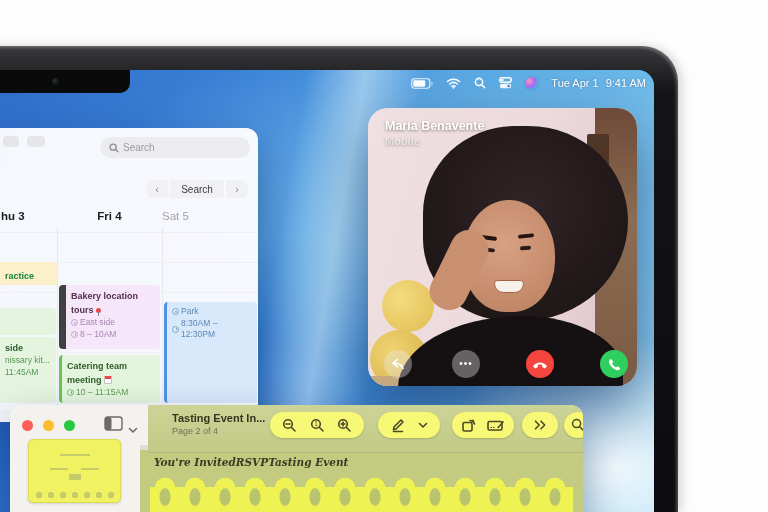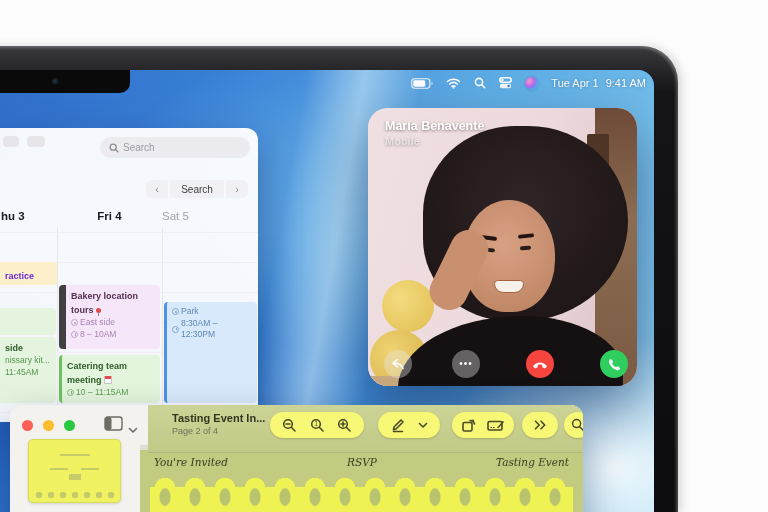--- a/index.html
+++ b/index.html
@@ -71,21 +71,21 @@
     border-radius:50%; background:currentColor; }
   .emoji-pin { display:inline-block; width:5px; height:5px; background:#e5484d; border-radius:50%;
     position:relative; margin-left:2px; }
   .emoji-pin::after { content:''; position:absolute; left:2px; top:4px; width:1px; height:4px; background:#8a8a8a; }
   .emoji-cal { display:inline-block; width:8px; height:8px; background:#fdfdfd; border:1px solid #c9c3bd;
     border-top:3px solid #e5484d; border-radius:1.5px; margin-left:2px; vertical-align:-1px; }
   .emoji-basket { display:inline-block; width:9px; height:6px; background:#8a5a36;
     border-radius:1px 1px 4px 4px; border-top:1.5px solid #5e3a20; margin-left:2px; vertical-align:0; }
 
   .ev-practice { left:0; top:134px; width:57px; height:23px; background:#fbf0ca; border-radius:0;
-    color:#6d28d9; padding-top:6px; }
+    color:#15803d; padding-top:6px; }
   .ev-thu-a { left:0; top:180px; width:56px; height:27px; background:#e4f4de; border-radius:0 4px 4px 0; }
   .ev-thu-b { left:0; top:209px; width:56px; height:66px; background:#e4f4de; border-radius:0 4px 4px 0;
     color:#2f5d2a; }
   .ev-thu-b .dt { color:#579650; }
   .ev-bakery { left:59px; top:157px; width:101px; height:64px; background:#f6e6f9;
     border-left:7px solid #404040; color:#53304f; }
   .ev-bakery .dt { color:#a886b3; }
   .ev-catering { left:59px; top:227px; width:101px; height:48px; background:#e3f5dc;
     border-left:3px solid #6cc258; color:#2f5d2a; }
   .ev-catering .dt { color:#5a9a50; }
@@ -163,22 +163,22 @@
     border-bottom:1px solid rgba(60,60,30,0.18); }
   .pv-title { position:absolute; left:24px; top:7px; font-size:11px; font-weight:700; color:#35351f; }
   .pv-page { position:absolute; left:24px; top:21px; font-size:9px; color:#70705a; }
   .pill { position:absolute; top:7px; height:26px; border-radius:13px; background:#f7f875;
     display:flex; align-items:center; justify-content:space-evenly;
     box-shadow:0 1px 2px rgba(80,80,20,0.25); color:#4a4a28; }
   .pill svg { display:block; }
   .pv-doc { position:absolute; left:0; right:0; top:40px; bottom:0; background:#c2cb80; }
   .pv-doc-edge { position:absolute; left:0; right:0; top:0; height:5px; background:#dedfd2; }
   .invite-row { position:absolute; left:14px; right:14px; top:11px; display:flex;
-    justify-content:space-between; font-family:"DejaVu Serif", serif; font-style:italic;
-    font-weight:400; font-size:10.5px; color:#3b3b24; }
+    justify-content:flex-start; font-family:"DejaVu Serif", serif; font-style:italic;
+    font-weight:700; font-size:10.5px; color:#3b3b24; }
   .scallops { position:absolute; left:10px; right:10px; top:28px; height:15px;
     background:radial-gradient(circle 10px at 15px 15px, #eef253 10px, transparent 10.5px) repeat-x;
     background-size:30px 15px; }
   .picado { position:absolute; left:10px; right:10px; top:42px; bottom:0; background:#eef253;
     }
   .picado::before { content:''; position:absolute; inset:0;
     background:
       radial-gradient(ellipse 5px 8px at 15px 10px, #b9c46e 0 5px, transparent 6px) repeat-x,
       radial-gradient(ellipse 14px 7px at 30px 12px, #b9c46e 0 9px, transparent 10px) repeat-x;
     background-size:30px 26px, 60px 52px; background-position:0 0, 0 30px; }

